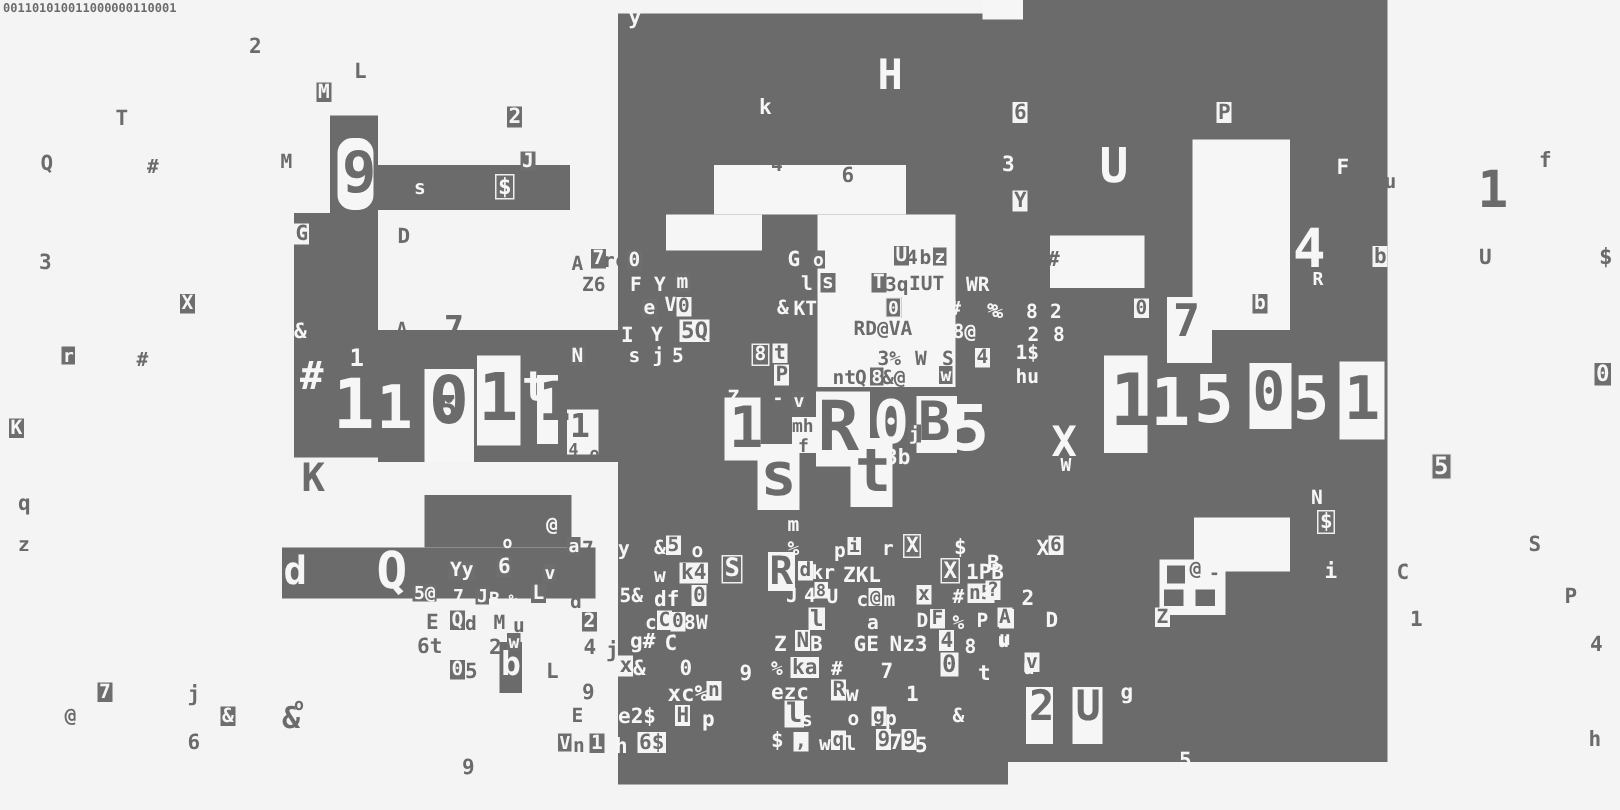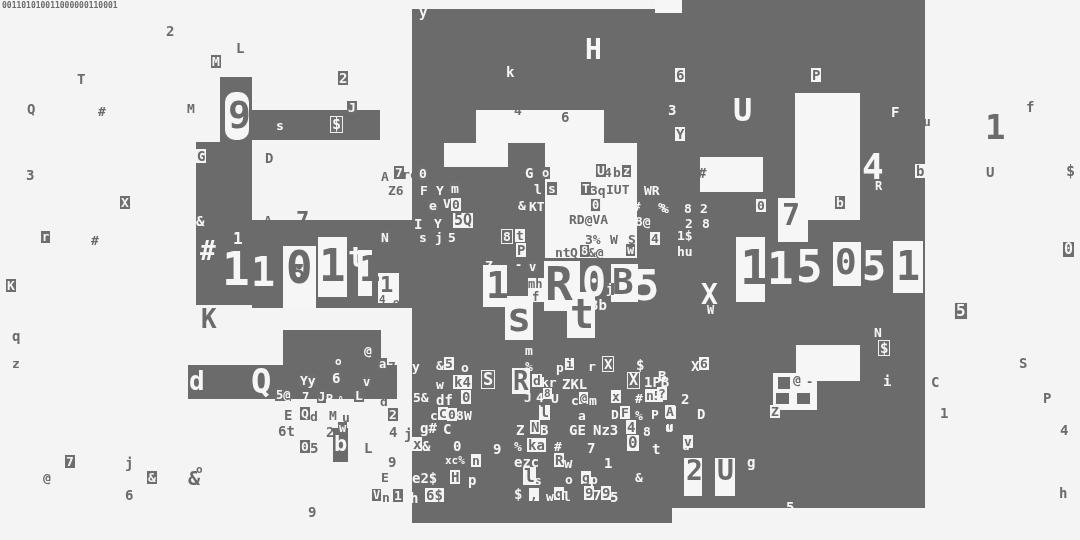--- a/index.html
+++ b/index.html
@@ -270,21 +270,21 @@
     <span class="g v-w" style="left: 422px; top: 439px; font-size: 14px;">&amp;</span>
     <span class="g v-w" style="left: 453px; top: 439px; font-size: 14px;">0</span>
     <span class="g v-w" style="left: 493px; top: 442px; font-size: 14px;">9</span>
     <span class="g v-w" style="left: 514px; top: 440px; font-size: 13px;">%</span>
     <span class="g v-cl" style="left: 527px; top: 438px; font-size: 14px;">ka</span>
     <span class="g v-w" style="left: 554px; top: 440px; font-size: 13px;">#</span>
     <span class="g v-w" style="left: 587px; top: 441px; font-size: 14px;">7</span>
     <span class="g v-cl" style="left: 627px; top: 435px; font-size: 16px;">0</span>
     <span class="g v-w" style="left: 652px; top: 442px; font-size: 14px;">t</span>
     <span class="g v-w" style="left: 682px; top: 439px; font-size: 13px;">u</span>
-    <span class="g v-w" style="left: 445px; top: 455px; font-size: 11px;">xc%</span>
+    <span class="g v-w" style="left: 445px; top: 455px; font-size: 15px;">xc%</span>
     <span class="g v-cl" style="left: 471px; top: 454px; font-size: 13px;">n</span>
     <span class="g v-w" style="left: 514px; top: 455px; font-size: 14px;">ezc</span>
     <span class="g v-cl" style="left: 554px; top: 453px; font-size: 14px;">R</span>
     <span class="g v-w" style="left: 564px; top: 456px; font-size: 14px;">w</span>
     <span class="g v-w" style="left: 604px; top: 456px; font-size: 14px;">1</span>
     <span class="g v-w" style="left: 412px; top: 471px; font-size: 14px;">e2$</span>
     <span class="g v-cl" style="left: 450px; top: 470px; font-size: 14px;">H</span>
     <span class="g v-w" style="left: 468px; top: 473px; font-size: 14px;">p</span>
     <span class="g v-cl" style="left: 523px; top: 467px; font-size: 18px;">l</span>
     <span class="g v-w" style="left: 534px; top: 474px; font-size: 13px;">s</span>

